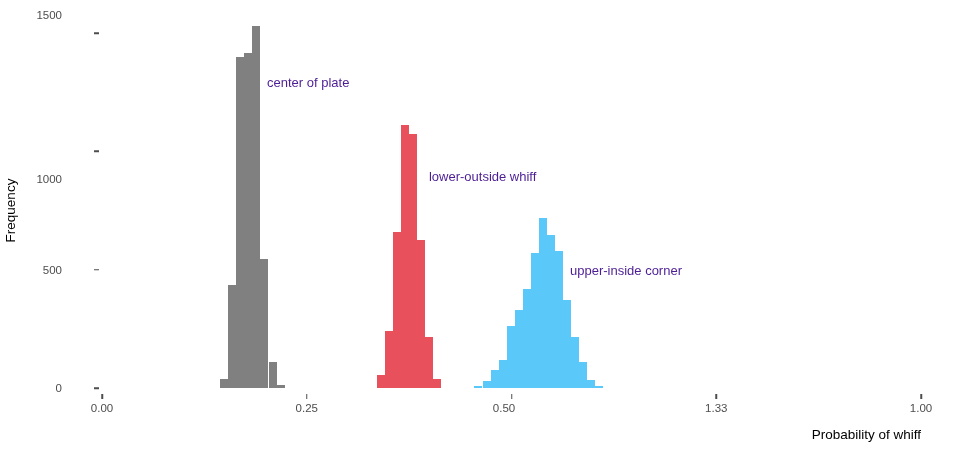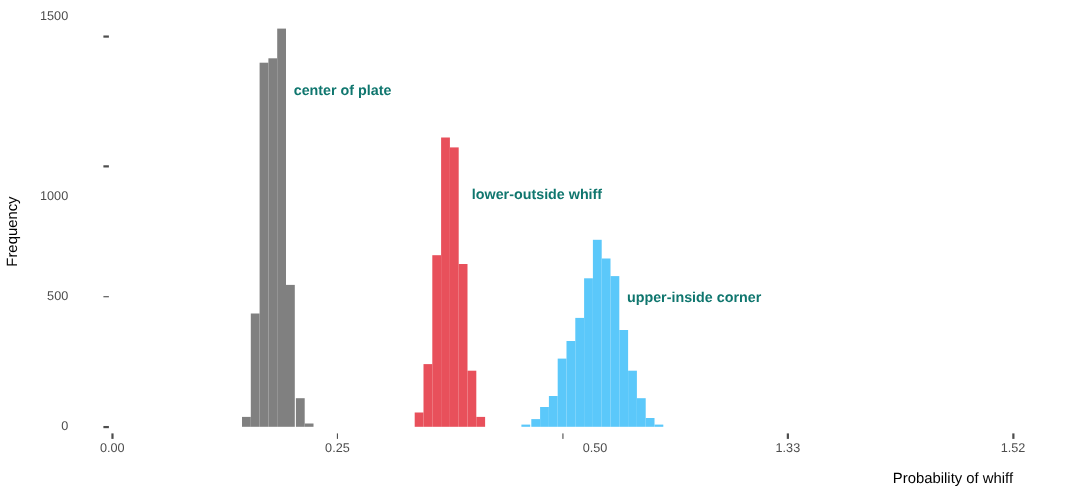--- a/index.html
+++ b/index.html
@@ -83,22 +83,22 @@
     pointer-events: none;
   }
   .hist-bar {
     position: absolute;
     bottom: 0;
   }
   
   .series-annotation {
     position: absolute;
     font-size: 13px;
-    font-weight: bold;
-    color: #0f766e;
+    font-weight: normal;
+    color: #4c1d95;
     white-space: nowrap;
     transform: translateY(-50%);
   }
 </style>
 </head>
 <body>
 
 <div id="plot-root">
 
   <div class="axis-title-y">Frequency</div>
@@ -112,25 +112,25 @@
       <div class="tick-mark y" style="left: 94px; top: 269.667px;"></div>
       <div class="tick-label y" style="left: 22px; width: 40px; top: 151.333px; margin-top: 28px;">1000</div>
       <div class="tick-mark y" style="left: 94px; top: 151.333px;"></div>
       <div class="tick-label y" style="left: 22px; width: 40px; top: 15px;">1500</div>
       <div class="tick-mark y" style="left: 94px; top: 33px;"></div>
       <div class="tick-mark x" style="left: 102px; top: 394px;"></div>
       <div class="tick-label x" style="left: 102px; top: 402px;">0.00</div>
       <div class="tick-mark x" style="left: 306.75px; top: 394px;"></div>
       <div class="tick-label x" style="left: 306.75px; top: 402px;">0.25</div>
       <div class="tick-mark x" style="left: 511.5px; top: 394px;"></div>
-      <div class="tick-label x" style="left: 541px; top: 402px;">0.50</div>
+      <div class="tick-label x" style="left: 504px; top: 402px;">0.50</div>
       <div class="tick-mark x" style="left: 716.25px; top: 394px;"></div>
       <div class="tick-label x" style="left: 716.25px; top: 402px;">1.33</div>
       <div class="tick-mark x" style="left: 921px; top: 394px;"></div>
-      <div class="tick-label x" style="left: 921px; top: 402px;">1.52</div>
+      <div class="tick-label x" style="left: 921px; top: 402px;">1.00</div>
     </div>
 
   <div id="panel">
       <div style="position: absolute; inset: 0px;">
         <div class="hist-bar" style="left: 220.345px; width: 8.0262px; top: 378.533px; height: 9.46667px; bottom: auto; background: rgb(128, 128, 128);"></div>
         <div class="hist-bar" style="left: 228.372px; width: 8.0262px; top: 285.05px; height: 102.95px; bottom: auto; background: rgb(128, 128, 128);"></div>
         <div class="hist-bar" style="left: 236.398px; width: 8.0262px; top: 56.6667px; height: 331.333px; bottom: auto; background: rgb(128, 128, 128);"></div>
         <div class="hist-bar" style="left: 244.424px; width: 8.0262px; top: 53.1167px; height: 334.883px; bottom: auto; background: rgb(128, 128, 128);"></div>
         <div class="hist-bar" style="left: 252.45px; width: 8.0262px; top: 25.9px; height: 362.1px; bottom: auto; background: rgb(128, 128, 128);"></div>
         <div class="hist-bar" style="left: 260.476px; width: 8.0262px; top: 259.017px; height: 128.983px; bottom: auto; background: rgb(128, 128, 128);"></div>

